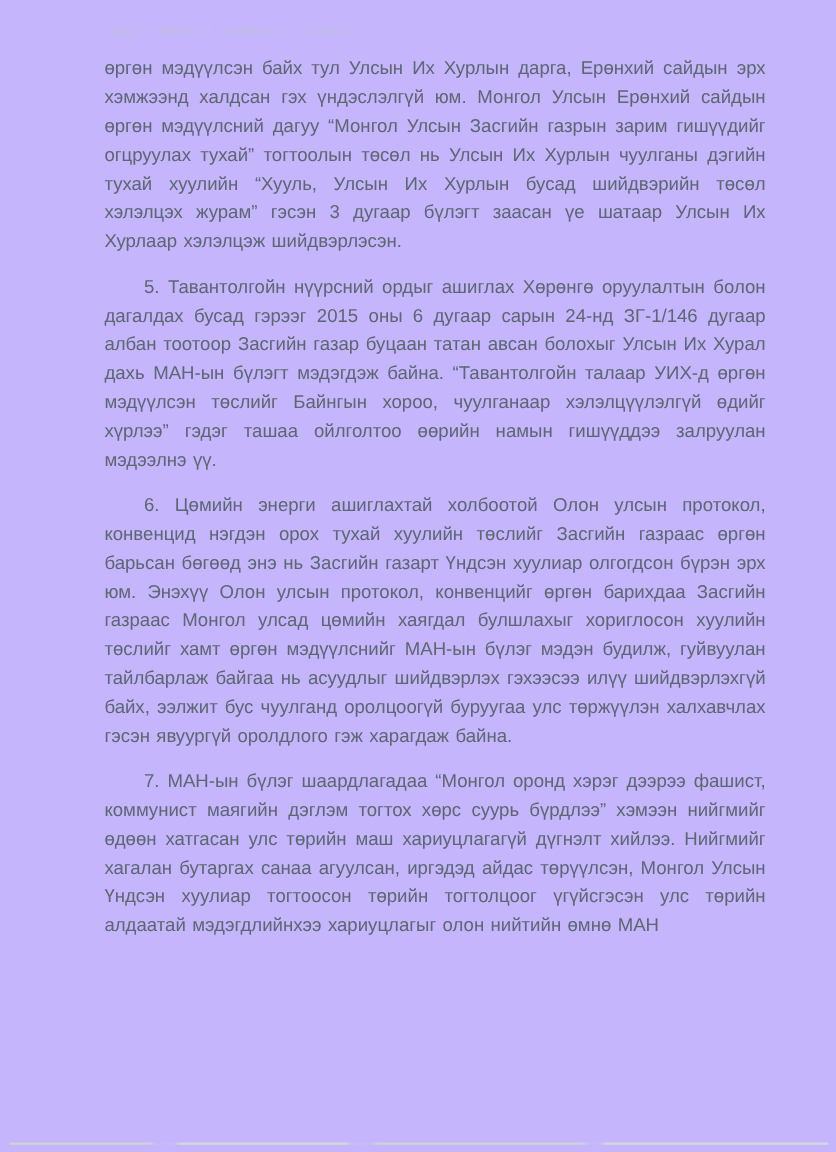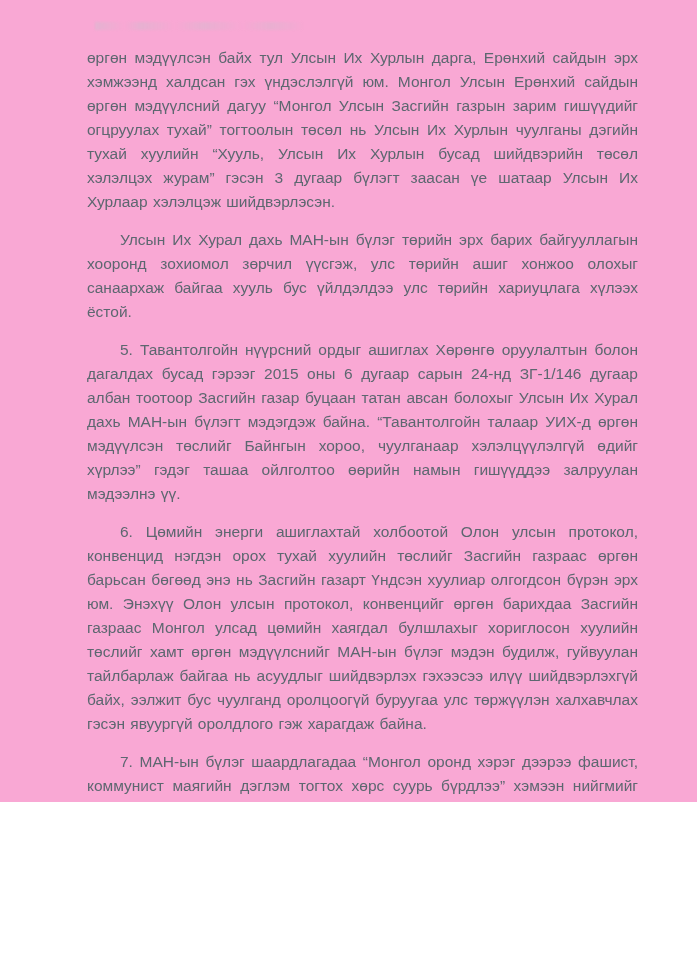--- a/index.html
+++ b/index.html
@@ -3,22 +3,22 @@
 <meta charset="utf-8">
 <style>
   html, body {
     margin: 0;
     padding: 0;
     background: #ffffff;
   }
   .page {
     position: relative;
     width: 697px;
-    height: 802px;
-    background: #f9a8d4;
+    height: 960px;
+    background: #c4b5fd;
     overflow: hidden;
     font-family: "Liberation Sans", "DejaVu Sans", sans-serif;
   }
   .text-block {
     position: absolute;
     top: 46px;
     left: 87px;
     width: 551px;
   }
   .para {
@@ -69,21 +69,20 @@
 <body>
 
 <div class="page">
 
   <div class="ghost-smudge"></div>
 
   <div class="text-block">
     <p class="para no-indent">өргөн мэдүүлсэн байх тул Улсын Их Хурлын дарга, Ерөнхий сайдын эрх хэмжээнд халдсан гэх үндэслэлгүй юм. Монгол Улсын Ерөнхий сайдын өргөн мэдүүлсний дагуу “Монгол Улсын Засгийн газрын зарим гишүүдийг огцруулах тухай” тогтоолын төсөл нь Улсын Их Хурлын чуулганы дэгийн тухай хуулийн “Хууль, Улсын Их Хурлын бусад шийдвэрийн төсөл хэлэлцэх журам” гэсэн 3 дугаар бүлэгт заасан үе шатаар Улсын Их Хурлаар хэлэлцэж шийдвэрлэсэн.</p>
 
 
-    <p class="para">Улсын Их Хурал дахь МАН-ын бүлэг төрийн эрх барих байгууллагын хооронд зохиомол зөрчил үүсгэж, улс төрийн ашиг хонжоо олохыг санаархаж байгаа хууль бус үйлдэлдээ улс төрийн хариуцлага хүлээх ёстой.</p>
 
     <p class="para">5. Тавантолгойн нүүрсний ордыг ашиглах Хөрөнгө оруулалтын болон дагалдах бусад гэрээг 2015 оны 6 дугаар сарын 24-нд ЗГ-1/146 дугаар албан тоотоор Засгийн газар буцаан татан авсан болохыг Улсын Их Хурал дахь МАН-ын бүлэгт мэдэгдэж байна. “Тавантолгойн талаар УИХ-д өргөн мэдүүлсэн төслийг Байнгын хороо, чуулганаар хэлэлцүүлэлгүй өдийг хүрлээ” гэдэг ташаа ойлголтоо өөрийн намын гишүүддээ залруулан мэдээлнэ үү.</p>
 
     <p class="para">6. Цөмийн энерги ашиглахтай холбоотой Олон улсын протокол, конвенцид нэгдэн орох тухай хуулийн төслийг Засгийн газраас өргөн барьсан бөгөөд энэ нь Засгийн газарт Үндсэн хуулиар олгогдсон бүрэн эрх юм. Энэхүү Олон улсын протокол, конвенцийг өргөн барихдаа Засгийн газраас Монгол улсад цөмийн хаягдал булшлахыг хориглосон хуулийн төслийг хамт өргөн мэдүүлснийг МАН-ын бүлэг мэдэн будилж, гуйвуулан тайлбарлаж байгаа нь асуудлыг шийдвэрлэх гэхээсээ илүү шийдвэрлэхгүй байх, ээлжит бус чуулганд оролцоогүй буруугаа улс төржүүлэн халхавчлах гэсэн явуургүй оролдлого гэж харагдаж байна.</p>
 
     <p class="para">7. МАН-ын бүлэг шаардлагадаа “Монгол оронд хэрэг дээрээ фашист, коммунист маягийн дэглэм тогтох хөрс суурь бүрдлээ” хэмээн нийгмийг өдөөн хатгасан улс төрийн маш хариуцлагагүй дүгнэлт хийлээ. Нийгмийг хагалан бутаргах санаа агуулсан, иргэдэд айдас төрүүлсэн, Монгол Улсын Үндсэн хуулиар тогтоосон төрийн тогтолцоог үгүйсгэсэн улс төрийн алдаатай мэдэгдлийнхээ хариуцлагыг олон нийтийн өмнө МАН</p>
   </div>
 
   <div class="scan-line"></div>
 

